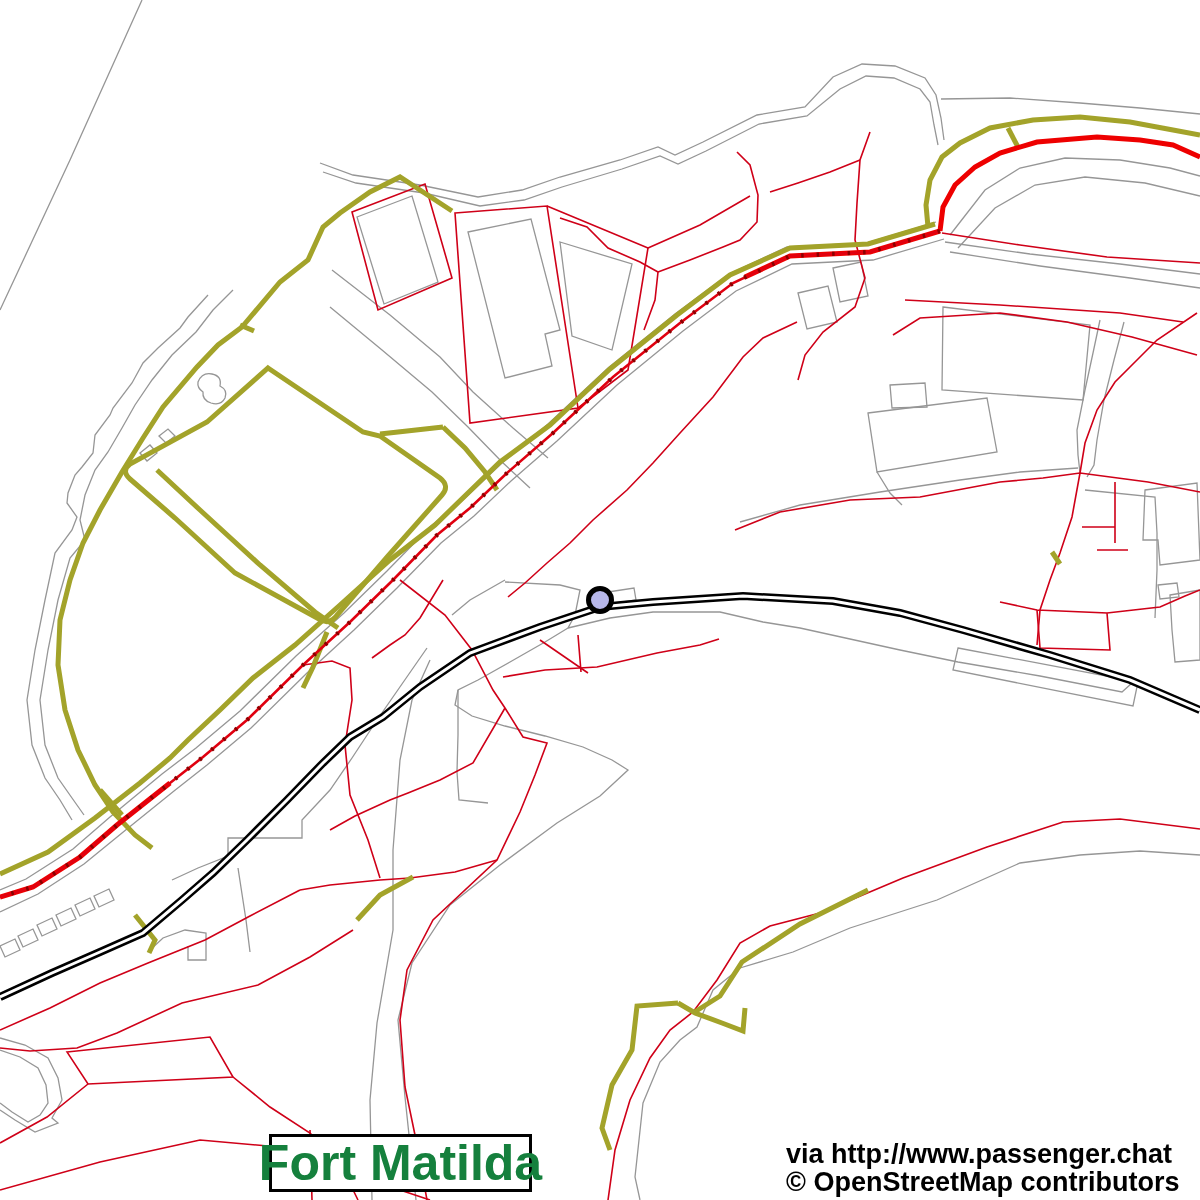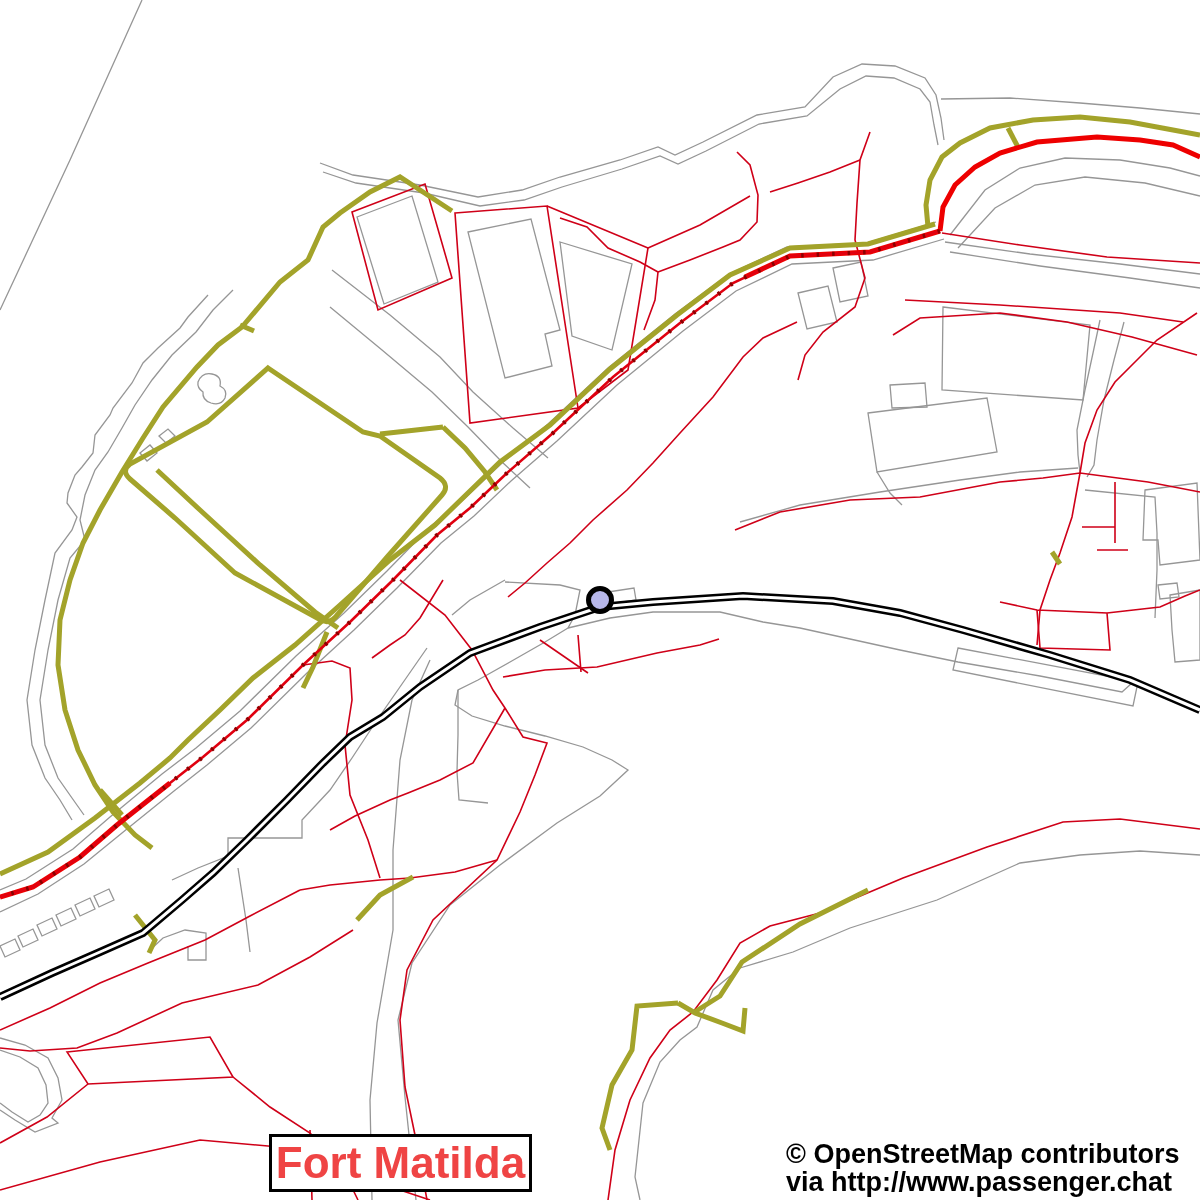--- a/index.html
+++ b/index.html
@@ -2,21 +2,21 @@
 <html><head>
 <meta charset="utf-8">
 <style>
   html,body{margin:0;padding:0;background:#ffffff;}
   .stage{position:relative;width:1200px;height:1200px;background:#ffffff;overflow:hidden;
          font-family:"Liberation Sans", sans-serif;}
   .stage svg{position:absolute;left:0;top:0;width:1200px;height:1200px;}
   .place-label{position:absolute;left:269px;top:1134px;width:263px;height:58px;
                background:#ffffff;border:3px solid #000;box-sizing:border-box;
                display:flex;align-items:center;justify-content:center;}
-  .place-label span{font-weight:bold;font-size:44px;color:#ef4444;letter-spacing:0px;white-space:nowrap;}
+  .place-label span{font-weight:bold;font-size:50px;color:#15803d;letter-spacing:0px;white-space:nowrap;}
   .attribution{position:absolute;left:786px;top:1140px;color:#000;font-weight:bold;
                font-size:27px;line-height:28px;white-space:nowrap;}
 </style>
 </head>
 <body>
 
 <div class="stage">
   <svg id="map-svg" viewBox="0 0 1200 1200" xmlns="http://www.w3.org/2000/svg">
       <g>
         <path d="M142,0 L70,160 L0,310" fill="none" stroke="#969696" stroke-width="1.3" stroke-linecap="butt" stroke-linejoin="miter"></path>
@@ -141,16 +141,16 @@
       </g>
       <g>
         <path d="M0,997 L52,973 L100,952 L143,933 L182,900 L213,873 L247,840 L287,800 L323,763 L350,737 L383,717 L420,687 L470,653 L540,627 L600,607 L653,602 L743,596 L833,601 L900,613 L963,630 L1050,655 L1130,680 L1200,710" fill="none" stroke="#ffffff" stroke-width="3" stroke-linecap="butt" stroke-linejoin="miter"></path>
       </g>
       <circle cx="600" cy="600" r="11.5" fill="#b7b7ea" stroke="#000000" stroke-width="5"></circle>
     </svg>
   <div class="place-label">
     <span>Fort Matilda</span>
   </div>
   <div class="attribution">
+    <div>via http://www.passenger.chat</div>
     <div>© OpenStreetMap contributors</div>
-    <div>via http://www.passenger.chat</div>
   </div>
 </div>
 
 </body></html>

